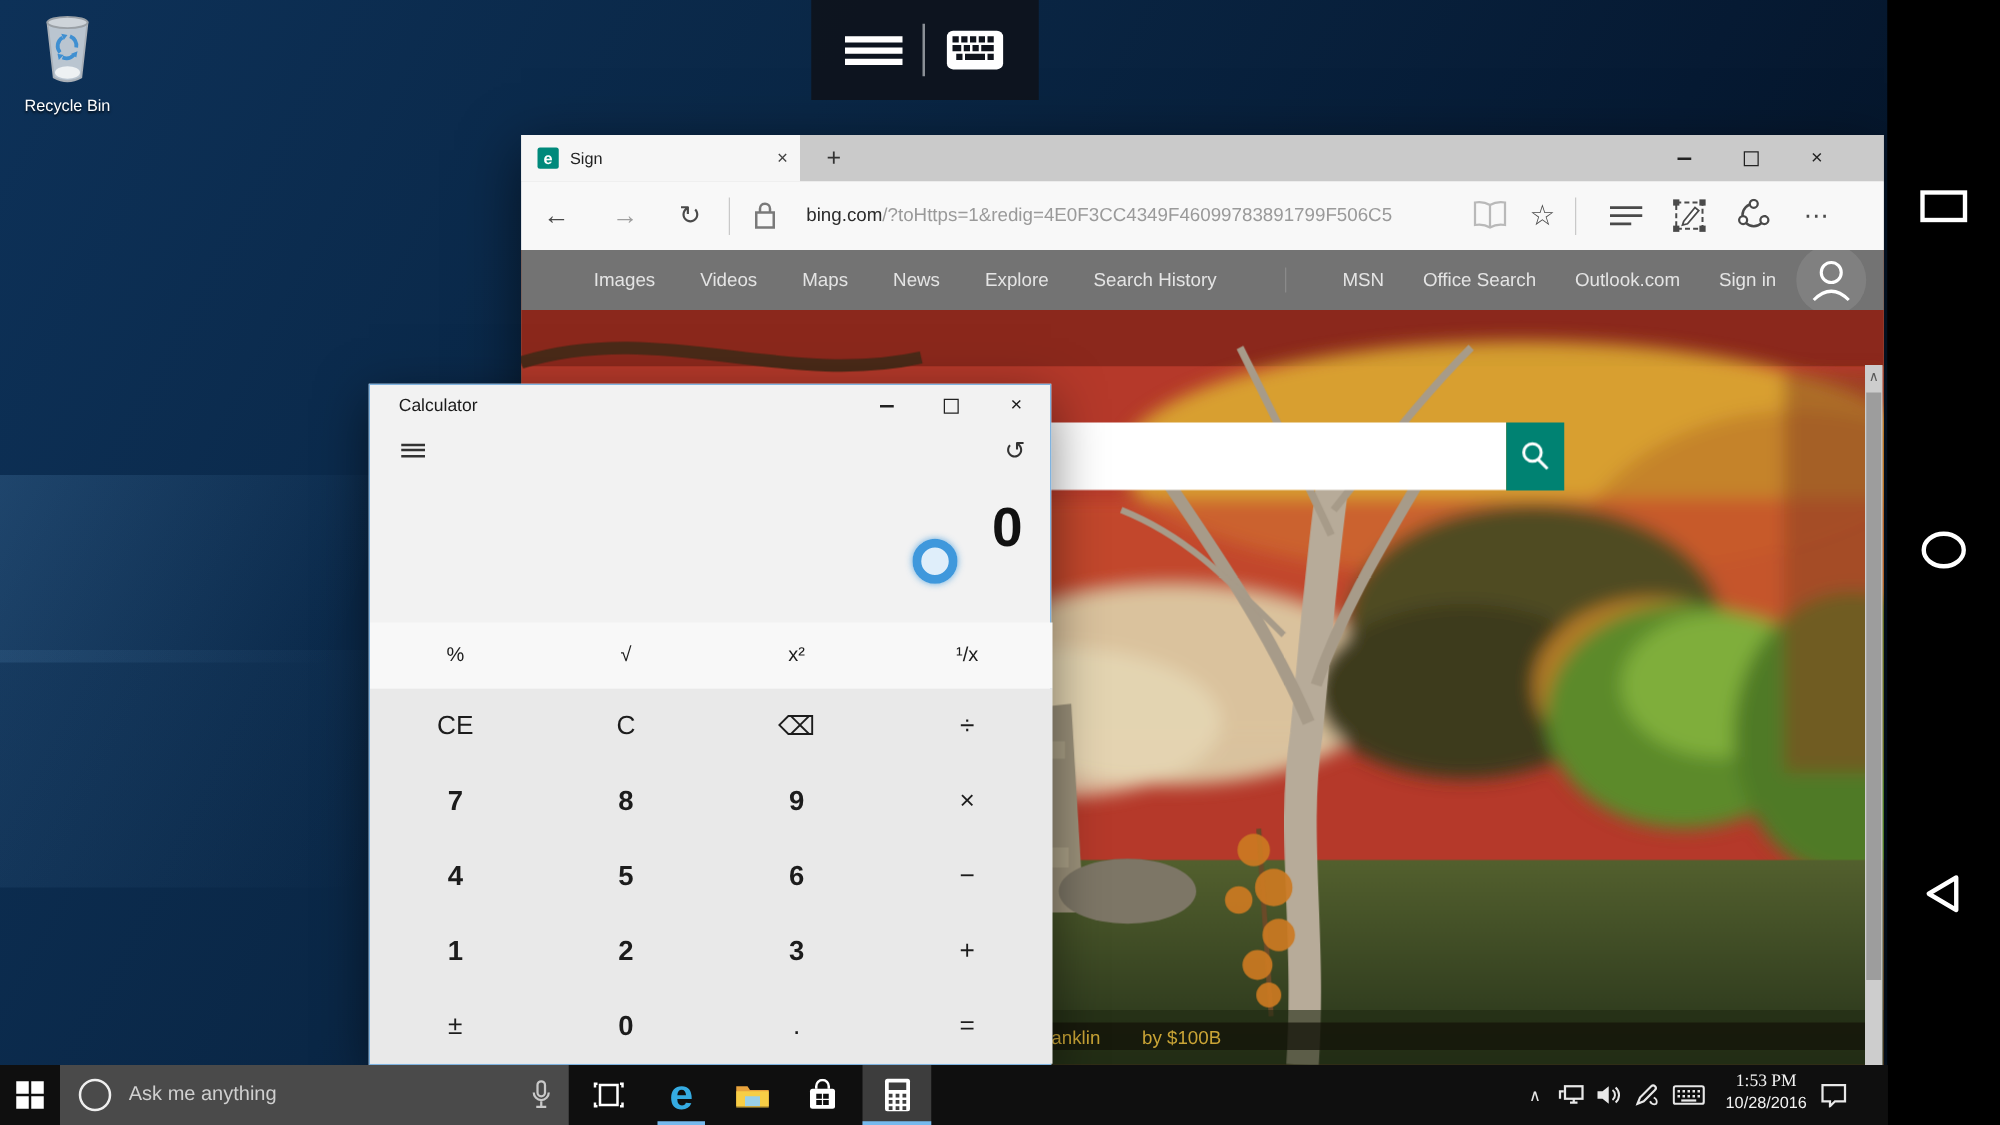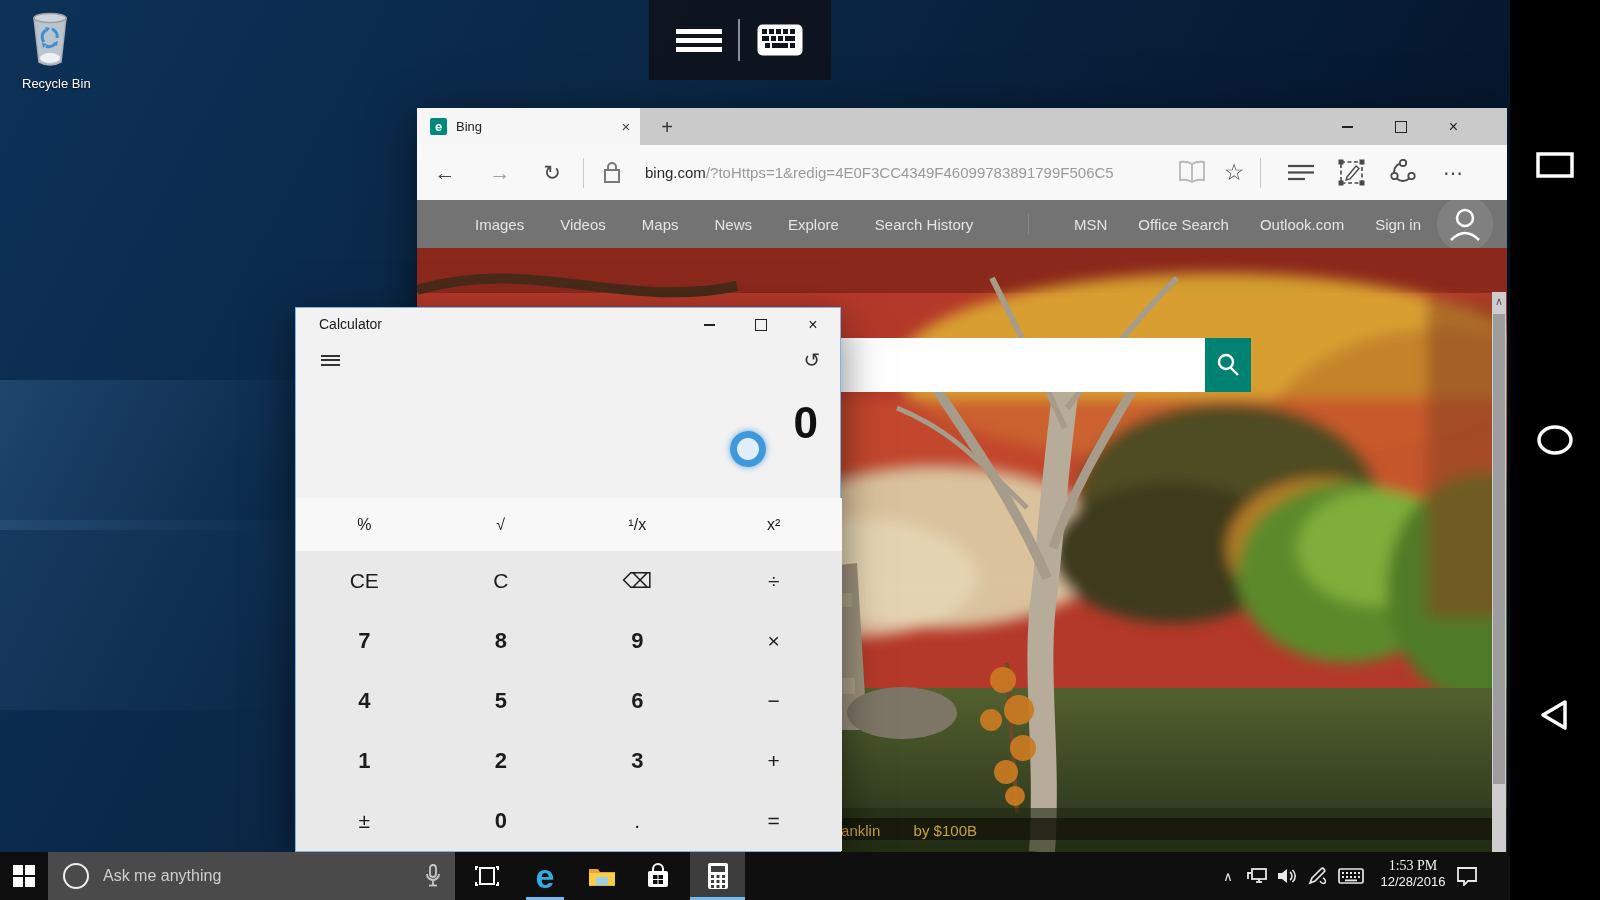--- a/index.html
+++ b/index.html
@@ -3,21 +3,21 @@
 <meta charset="utf-8">
 <style>
   html,body{margin:0;padding:0;background:#000;font-family:"Liberation Sans",sans-serif;}
   #screen{position:relative;width:1600px;height:900px;overflow:hidden;background:#000;}
   .abs{position:absolute;}
   .ctr{display:flex;align-items:center;justify-content:center;}
 
   
   #desktop{left:0;top:0;width:1510px;height:900px;background:linear-gradient(118deg,#0d3158 0%,#0a2746 35%,#061a33 70%,#04101f 100%);}
   .beam{position:absolute;background:linear-gradient(100deg,rgba(120,180,230,.18),rgba(120,180,230,0));transform:skewX(-18deg);}
-  #recycle-bin{left:22px;top:8px;width:92px;color:#fff;}
+  #recycle-bin{left:8px;top:8px;width:92px;text-align:center;color:#fff;}
   #recycle-bin .lbl{font-size:13px;text-shadow:0 1px 2px rgba(0,0,0,.8);margin-top:2px;}
 
   
   #remote-bar{left:649px;top:0;width:182px;height:80px;background:rgba(14,18,26,.88);display:flex;align-items:center;justify-content:center;gap:16px;z-index:40;}
   .hbar{width:46px;height:5px;background:#fff;margin:4px 0;}
   #remote-divider{width:2px;height:42px;background:#8a8f96;}
 
   
   #edge{left:417px;top:108px;width:1090px;height:744px;box-shadow:0 12px 44px rgba(0,0,0,.55);z-index:10;background:#cacaca;}
   #tabstrip{left:0;top:0;width:1090px;height:37px;background:#cacaca;}
@@ -147,21 +147,21 @@
           <rect x="34" y="20" width="5" height="5"></rect>
       </g>
     </svg>
   </div>
 
   <div id="edge" class="abs">
 
     <div id="tabstrip" class="abs">
       <div id="tab-active" class="abs">
         <div id="tab-favicon" style="border-radius:2px;">e</div>
-        <div id="tab-title">Bing</div>
+        <div id="tab-title">Sign</div>
         <div id="tab-close" class="ctr">×</div>
       </div>
       <div id="newtab-btn" class="abs ctr">+</div>
       <div class="wbtn abs ctr" style="left:908px;">
           <div class="bar-min"></div>
         </div>
       <div class="wbtn abs ctr" style="left:961px;">
           <div class="box-max"></div>
         </div>
       <div class="wbtn abs ctr x-glyph" style="left:1014px;">×</div>
@@ -343,22 +343,22 @@
     <div id="calc-menu" class="abs" style="left:25px;top:44px;">
       <div class="mbar"></div>
         <div class="mbar"></div>
         <div class="mbar"></div>
     </div>
     <div id="calc-history" class="abs ctr">↺</div>
     <div id="calc-display" class="abs">0</div>
     <div id="fn-row" class="abs">
       <div class="key fn">%</div>
       <div class="key fn">√</div>
+      <div class="key fn">x²</div>
       <div class="key fn">¹/x</div>
-      <div class="key fn">x²</div>
     </div>
     <div id="keypad" class="abs">
       <div class="key">CE</div>
       <div class="key">C</div>
       <div class="key">⌫</div>
       <div class="key">÷</div>
       <div class="key digit">7</div>
       <div class="key digit">8</div>
       <div class="key digit">9</div>
       <div class="key">×</div>
@@ -479,21 +479,21 @@
             <rect x="8" y="9" width="2" height="2"></rect>
             <rect x="12" y="9" width="2" height="2"></rect>
             <rect x="16" y="9" width="2" height="2"></rect>
             <rect x="20" y="9" width="2" height="2"></rect>
             <rect x="7" y="12.5" width="12" height="1.8"></rect>
           </g>
         </svg>
     </div>
     <div id="clock" class="abs">
       <div class="t">1:53 PM</div>
-      <div class="d">12/28/2016</div>
+      <div class="d">10/28/2016</div>
     </div>
     <div class="tray abs ctr" style="left:1452px;">
       <svg width="22" height="20" viewBox="0 0 22 20">
           <path d="M2 2 h18 v13 h-8 l-4 4 v-4 h-6 z" fill="none" stroke="#e8e8e8" stroke-width="1.8"></path>
         </svg>
     </div>
   </div>
 
   <div id="android-nav" class="abs">
     <div class="anav abs ctr" style="top:135px;">

